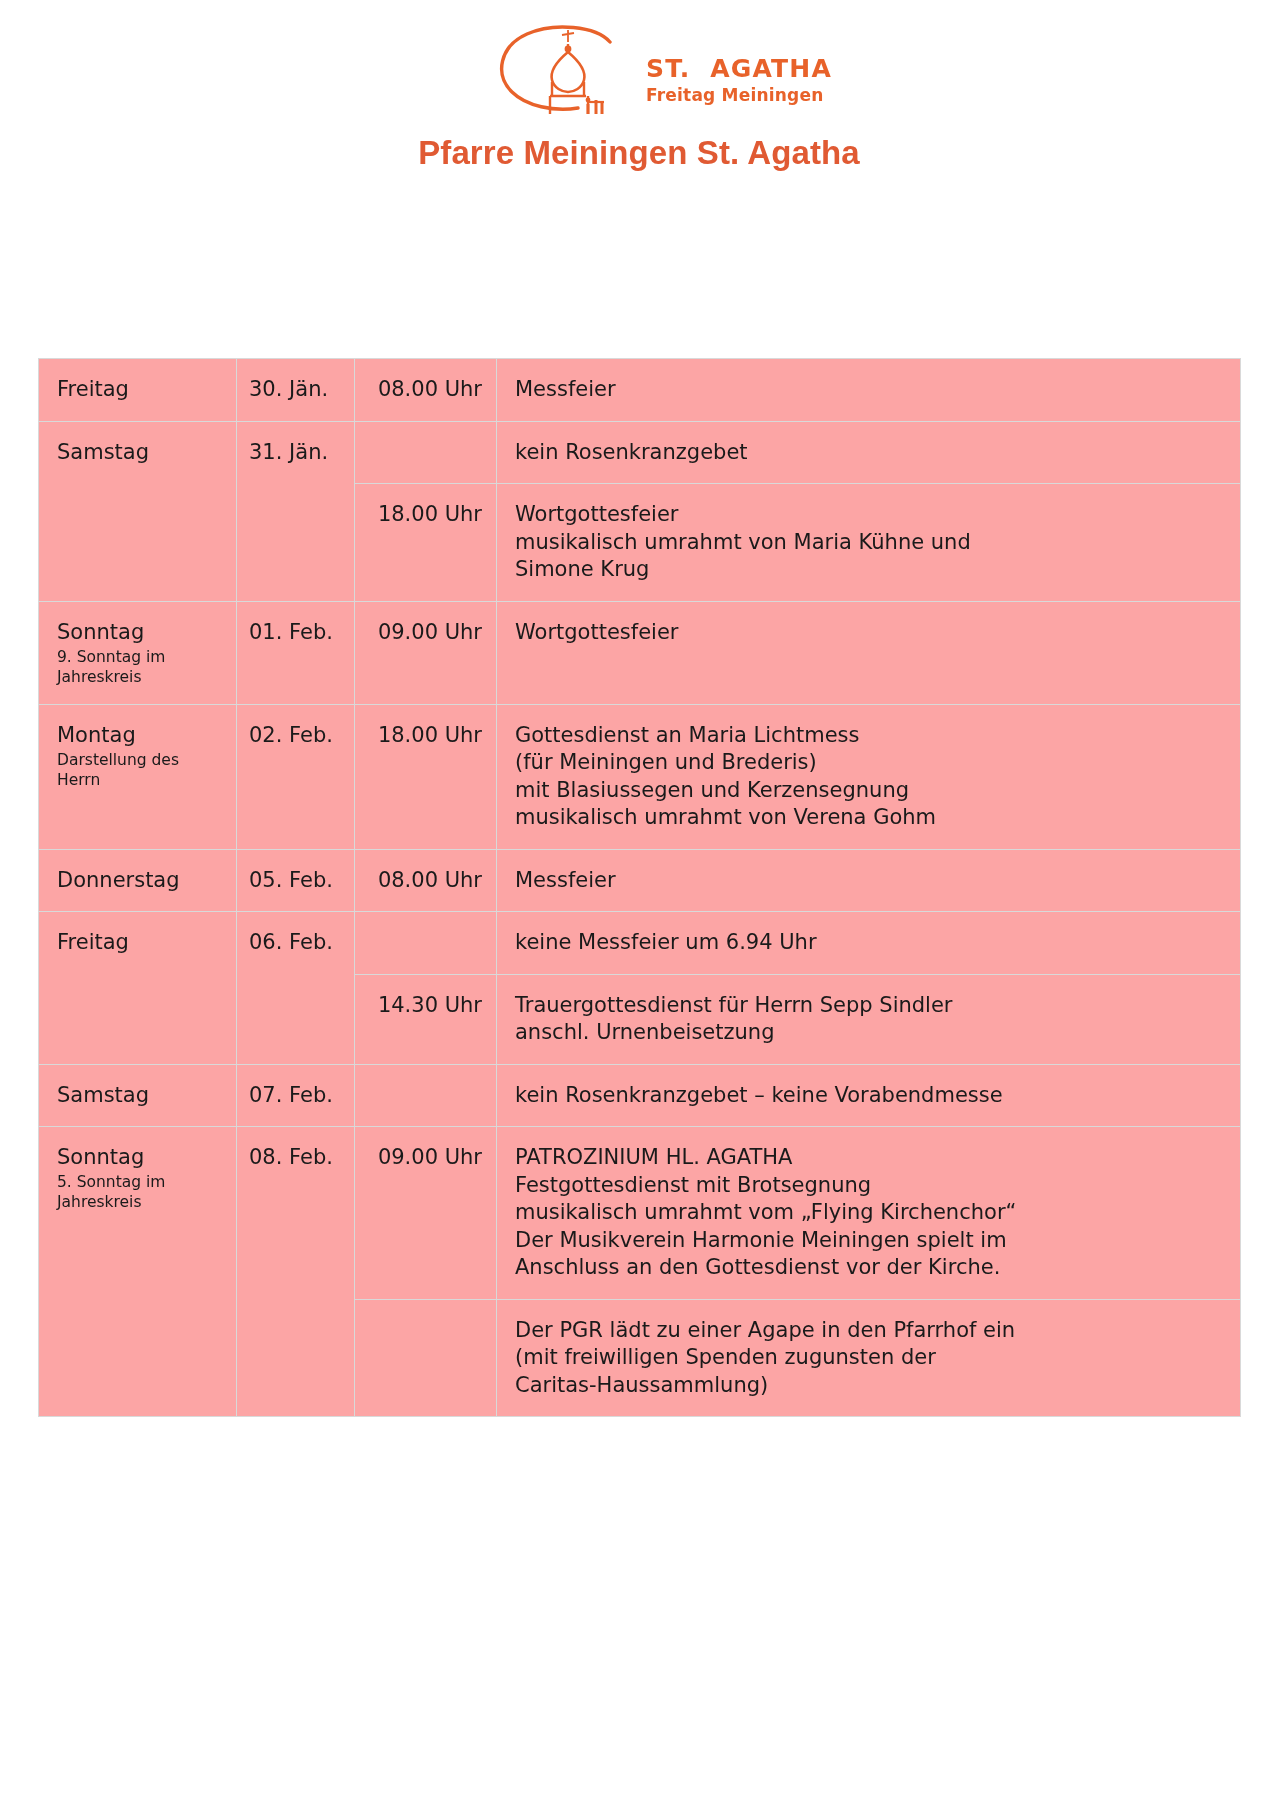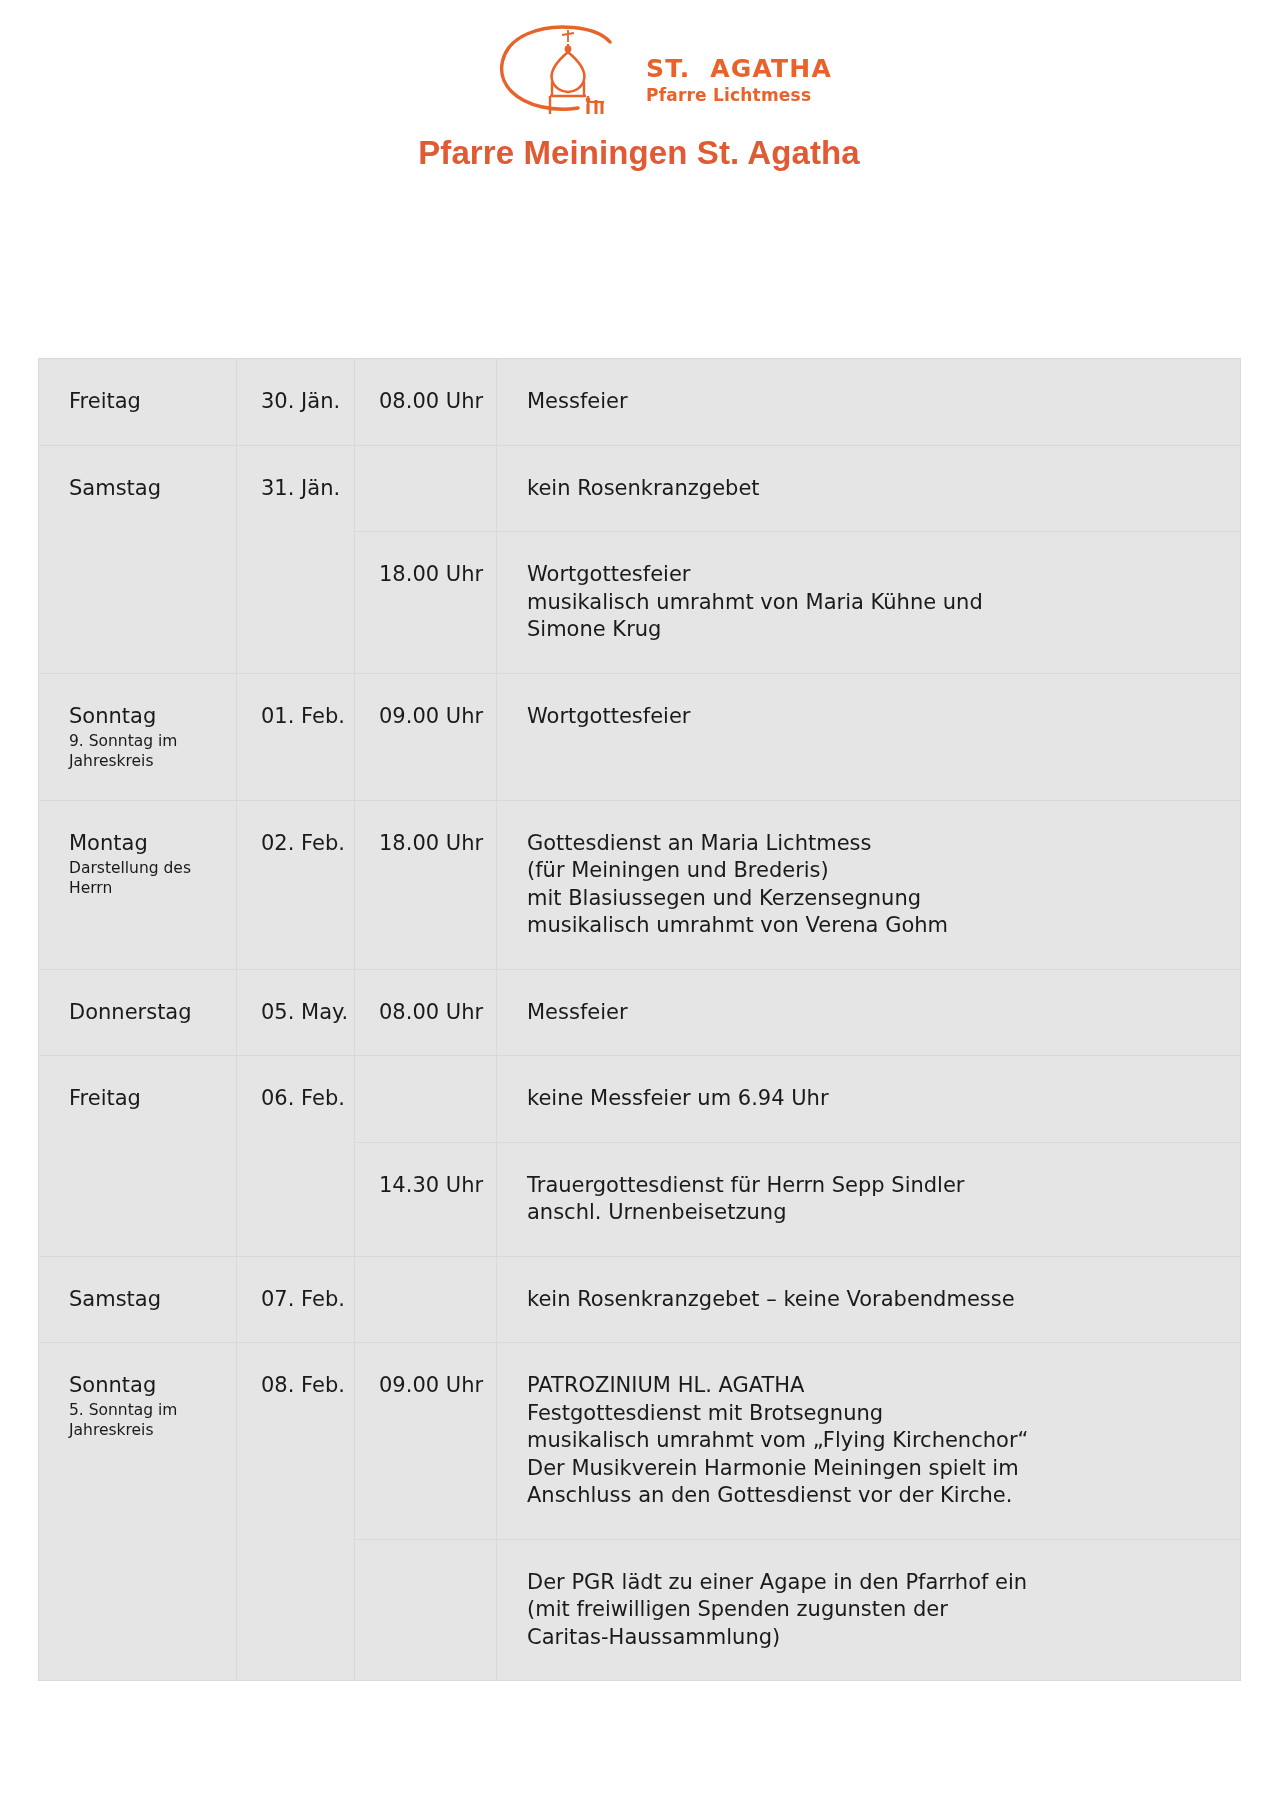--- a/index.html
+++ b/index.html
@@ -93,22 +93,22 @@
     width: 1202px;
   }
   table.schedule {
     width: 1202px;
     border-collapse: collapse;
     table-layout: fixed;
   }
   table.schedule td {
     border: 1px solid #d9d9d9;
     vertical-align: top;
-    padding: 16px;
-    background: #e5e5e5;
+    padding: 4px;
+    background: #fca5a5;
   }
   .c-day   { width: 198px; }
   .c-date  { width: 118px; }
   .c-time  { width: 142px; }
   .c-desc  { width: 744px; }
 
   .cell-pad {
     padding: 13px 8px 13px 14px;
   }
   .cell-pad.date,
@@ -168,21 +168,21 @@
 
         <path d="M58 74 L58 92 M96 74 L96 92" fill="none" stroke="#e8622a" stroke-width="2.4"></path>
 
         <path d="M96 82 L96 92 M104 78 L104 92 M110 80 L110 92" fill="none" stroke="#e8622a" stroke-width="3"></path>
         <path d="M96 80 L112 80" fill="none" stroke="#e8622a" stroke-width="2.2"></path>
         <circle cx="96" cy="78" r="2.4" fill="#e8622a"></circle>
       </svg>
     </div>
     <div class="logo-text">
       <div class="logo-title">ST.  AGATHA</div>
-      <div class="logo-sub">Pfarre Lichtmess</div>
+      <div class="logo-sub">Freitag Meiningen</div>
     </div>
   </div>
 </div>
 
 <div class="headings">
   <div class="h-line">Pfarre Meiningen St. Agatha</div>
 </div>
 
 <div class="sheet">
   <table class="schedule">
@@ -303,21 +303,21 @@
           </td>
         </tr>
         <tr>
           <td class="c-day" rowspan="1">
             <div class="cell-pad">
               <div class="day-name">Donnerstag</div>
             </div>
           </td>
           <td class="c-date" rowspan="1">
             <div class="cell-pad date">
-              <div class="date-text">05. May.</div>
+              <div class="date-text">05. Feb.</div>
             </div>
           </td>
           <td class="c-time">
             <div class="cell-pad time">
               <div class="time-text">08.00 Uhr</div>
             </div>
           </td>
           <td class="c-desc">
             <div class="cell-pad">
               <div class="desc-text">Messfeier</div>

